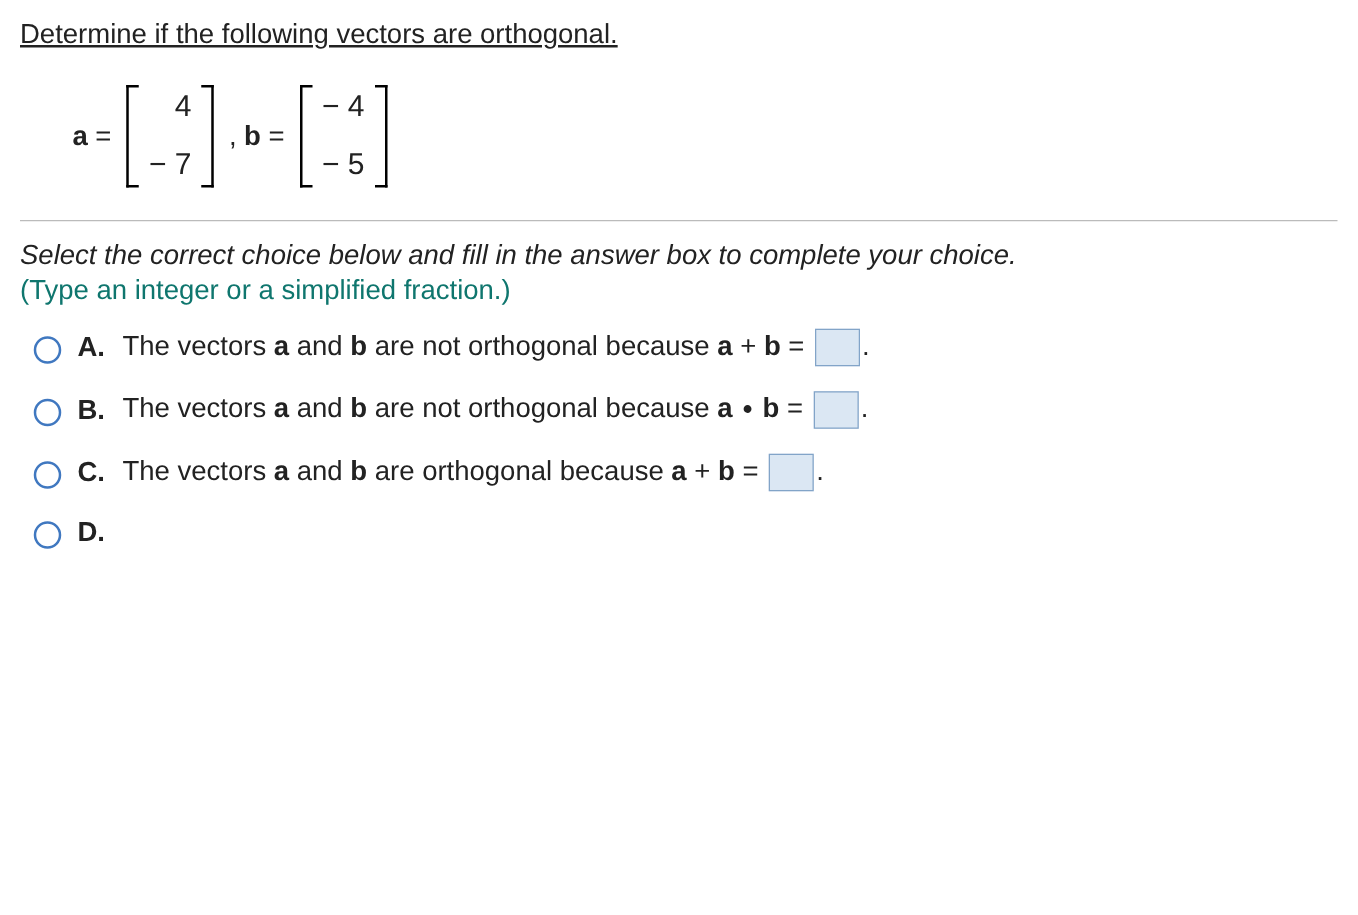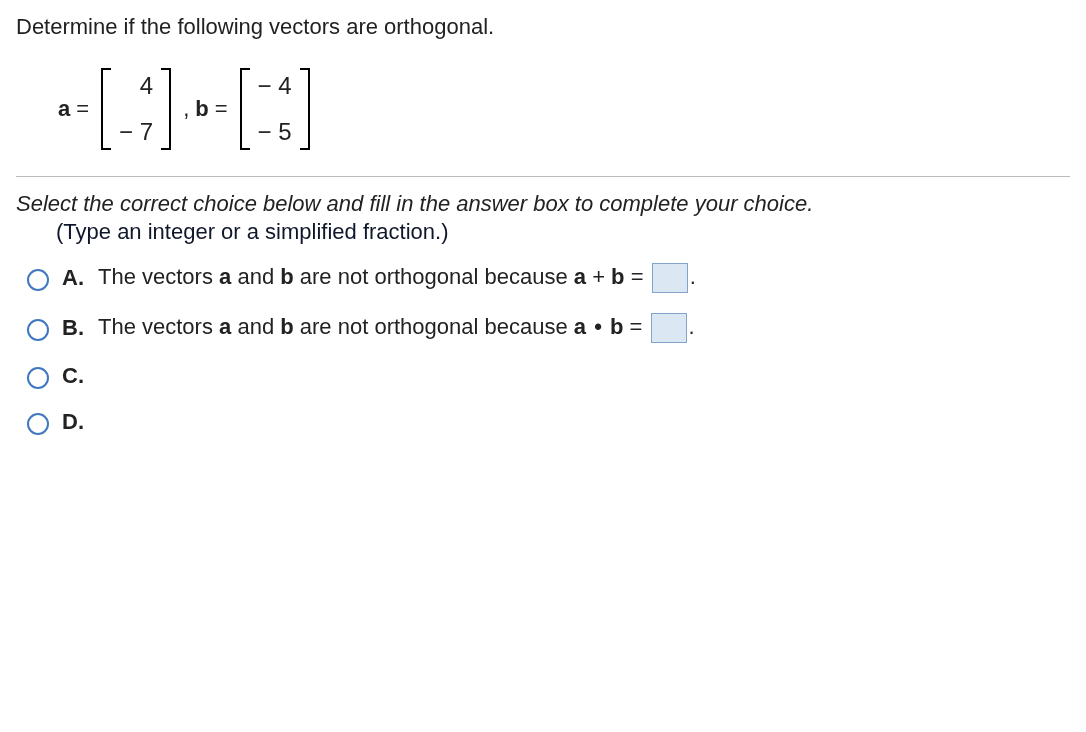--- a/index.html
+++ b/index.html
@@ -5,21 +5,21 @@
     * { box-sizing: border-box; }
     body {
       margin: 0;
       padding: 14px 16px;
       font-family: Arial, Helvetica, sans-serif;
       font-size: 22px;
       color: #222;
       background: #fff;
       width: 1086px;
     }
-    .question { margin-bottom: 22px; }
+    .question { margin-bottom: 22px; text-decoration: underline; }
     .vectors-row {
       display: flex;
       align-items: center;
       gap: 6px;
       padding: 4px 0 24px 42px;
       font-size: 22px;
     }
     .vec-label { font-weight: bold; }
     .matrix {
       display: inline-flex;
@@ -61,21 +61,21 @@
       font-size: 24px;
       min-width: 40px;
       text-align: right;
     }
     .divider {
       border: none;
       border-top: 1px solid #bbb;
       margin: 0 0 14px 0;
     }
     .instruction { margin-bottom: 2px; font-style: italic; }
-    .hint { color: #0f172a; margin-bottom: 18px; margin-left: 40px; }
+    .hint { color: #0f766e; margin-bottom: 18px; }
     .choices { display: flex; flex-direction: column; gap: 20px; padding-left: 6px; }
     .choice-row {
       display: flex;
       align-items: center;
       gap: 10px;
     }
     .radio {
       appearance: none;
       width: 22px;
       height: 22px;
@@ -151,20 +151,23 @@
     <input type="radio" name="answer" class="radio" style="">
     <span class="choice-label">B.</span>
     <span class="choice-text">
       <span>The vectors </span><b>a</b><span> and </span><b>b</b><span> are not orthogonal because </span><b>a</b><span class="dot"> • </span><b>b</b><span> = </span><input class="answer-box" style=""><span class="period">.</span>
     </span>
   </div>
 
   <div class="choice-row">
     <input type="radio" name="answer" class="radio" style="">
     <span class="choice-label">C.</span>
+    <span class="choice-text">
+      <span>The vectors </span><b>a</b><span> and </span><b>b</b><span> are orthogonal because </span><b>a</b><span> + </span><b>b</b><span> = </span><input class="answer-box" style=""><span class="period">.</span>
+    </span>
   </div>
 
   <div class="choice-row">
     <input type="radio" name="answer" class="radio" style="">
     <span class="choice-label">D.</span>
   </div>
 
 </div>
 
 </body></html>

